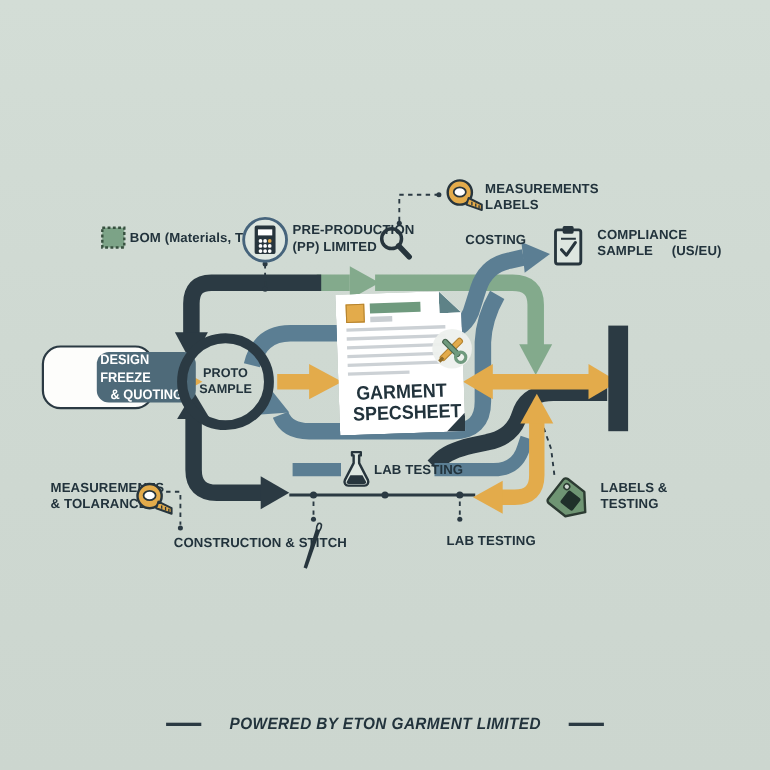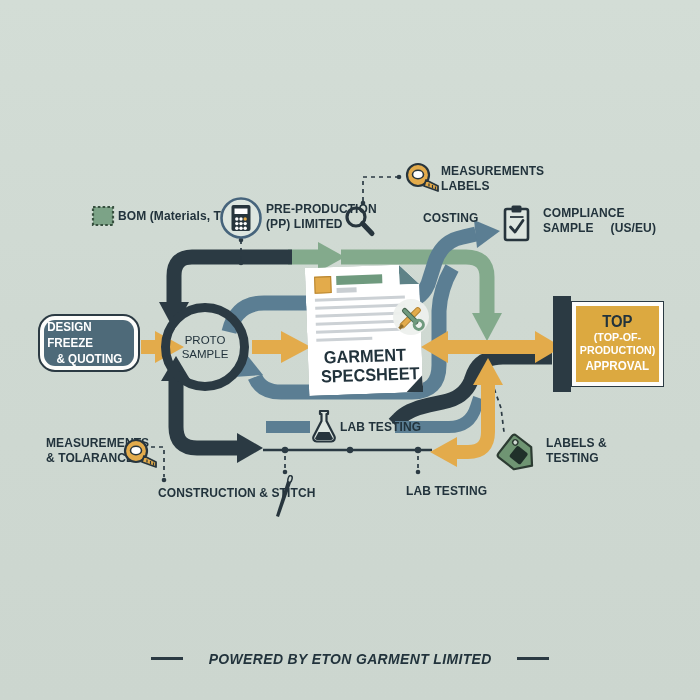--- a/index.html
+++ b/index.html
@@ -24,26 +24,26 @@
   .hairline{stroke:var(--c-dark-navy,#2b3a43);stroke-width:2.6;fill:none;}
   .dash{stroke:var(--c-dark-navy,#2b3a43);stroke-width:1.7;fill:none;stroke-dasharray:4 4;}
   .dot{fill:var(--c-dark-navy,#2b3a43);}
   
   .lbl{color:var(--c-text-dark,#22333c);font-weight:800;font-size:12px;line-height:1.22;letter-spacing:.1px;white-space:nowrap;}
   .cndc{transform:scaleX(.93);transform-origin:center center;}
   
   .df-outer{box-sizing:border-box;width:102px;height:58px;border:2px solid var(--c-dark-navy,#2b3a43);
     border-radius:17px;background:#fdfdfb;padding:4px;}
   .df-inner{width:100%;height:100%;box-sizing:border-box;border-radius:11px;background:var(--c-slate-box,#4e6a79);
-    display:flex;flex-direction:column;align-items:center;justify-content:center;}
+    display:flex;flex-direction:column;align-items:center;justify-content:center;margin-left:44px;}
   .df-inner div{color:#fff;font-weight:800;font-size:12.5px;line-height:1.3;}
   
   .proto{box-sizing:border-box;width:88px;height:88px;border-radius:50%;border:9px solid var(--c-dark-navy,#2b3a43);
     display:flex;flex-direction:column;align-items:center;justify-content:center;}
-  .proto div{font-weight:400;font-size:11.5px;line-height:1.25;color:var(--c-text-dark,#22333c);}
+  .proto div{font-weight:700;font-size:11.5px;line-height:1.25;color:var(--c-text-dark,#22333c);}
   
   .doc{box-sizing:border-box;width:114px;height:128px;background:var(--c-doc-white,#fff);
     box-shadow:0 3px 6px rgba(30,45,50,.22);transform:rotate(-2deg);
     clip-path:polygon(0 0,calc(100% - 20px) 0,100% 20px,100% 100%,0 100%);padding:9px 9px 0 9px;}
   .doc-fold{width:20px;height:20px;background:#5e8287;clip-path:polygon(0 0,100% 100%,0 100%);right:0;top:0;}
   .doc-fold2{width:17px;height:17px;background:var(--c-dark-navy,#2b3a43);clip-path:polygon(100% 0,100% 100%,0 100%);right:0;bottom:0;}
   .doc-row{display:flex;gap:5px;align-items:flex-start;}
   .doc-sq{width:15px;height:15px;background:var(--c-golden-yellow,#e3ab4b);border:1px solid #b5832f;}
   .doc-bar{width:46px;height:9px;background:#6f9a7e;}
   .doc-bar2{width:20px;height:5px;background:#c9ced2;margin-top:3px;}
@@ -241,28 +241,20 @@
       <rect x="7" y="18.5" width="26" height="5" rx="2" fill="#e3ab4b" stroke="#b5832f" stroke-width="1"></rect>
       <rect x="4.5" y="19.5" width="5" height="3" fill="#8e6b28"></rect>
     </g>
     <g transform="rotate(45 21 21)">
       <rect x="10" y="18.8" width="20" height="4.4" rx="2" fill="#6f9a7e" stroke="#46644f" stroke-width="1"></rect>
       <circle cx="32" cy="21" r="4.6" fill="none" stroke="#6f9a7e" stroke-width="3"></circle>
     </g>
   </svg>
 
   <div class="abs top-bar" style="left:553px;top:296px;"></div>
-  <div class="abs top-outer" style="left:571px;top:301px;">
-    <div class="top-inner">
-      <div class="top-t cndc">TOP</div>
-      <div class="top-w cndc">(TOP-OF-</div>
-      <div class="top-w cndc">PRODUCTION)</div>
-      <div class="top-a cndc">APPROVAL</div>
-    </div>
-  </div>
 
   <div class="abs lbl" style="left:46px;top:436px;width:80px;text-align:center;">
     <div>MEASUREMENTS</div>
     <div>&amp; TOLARANCES</div>
   </div>
   <svg class="abs" style="left:121px;top:438px;" width="38" height="34" viewBox="0 0 38 34">
     <circle cx="15" cy="13" r="11" fill="#e3ab4b" stroke="#27353d" stroke-width="2.2"></circle>
     <ellipse cx="15" cy="12.5" rx="5.5" ry="4.2" fill="#fff" stroke="#27353d" stroke-width="1.6"></ellipse>
     <path d="M 23,18 L 35,24 L 35,29 L 21,24 Z" fill="#e3ab4b" stroke="#27353d" stroke-width="1.8" stroke-linejoin="round"></path>
     <path d="M 26,21.5 l 0,3 M 29.5,23 l 0,3 M 32.5,24.5 l 0,3" stroke="#27353d" stroke-width="1.2"></path>

